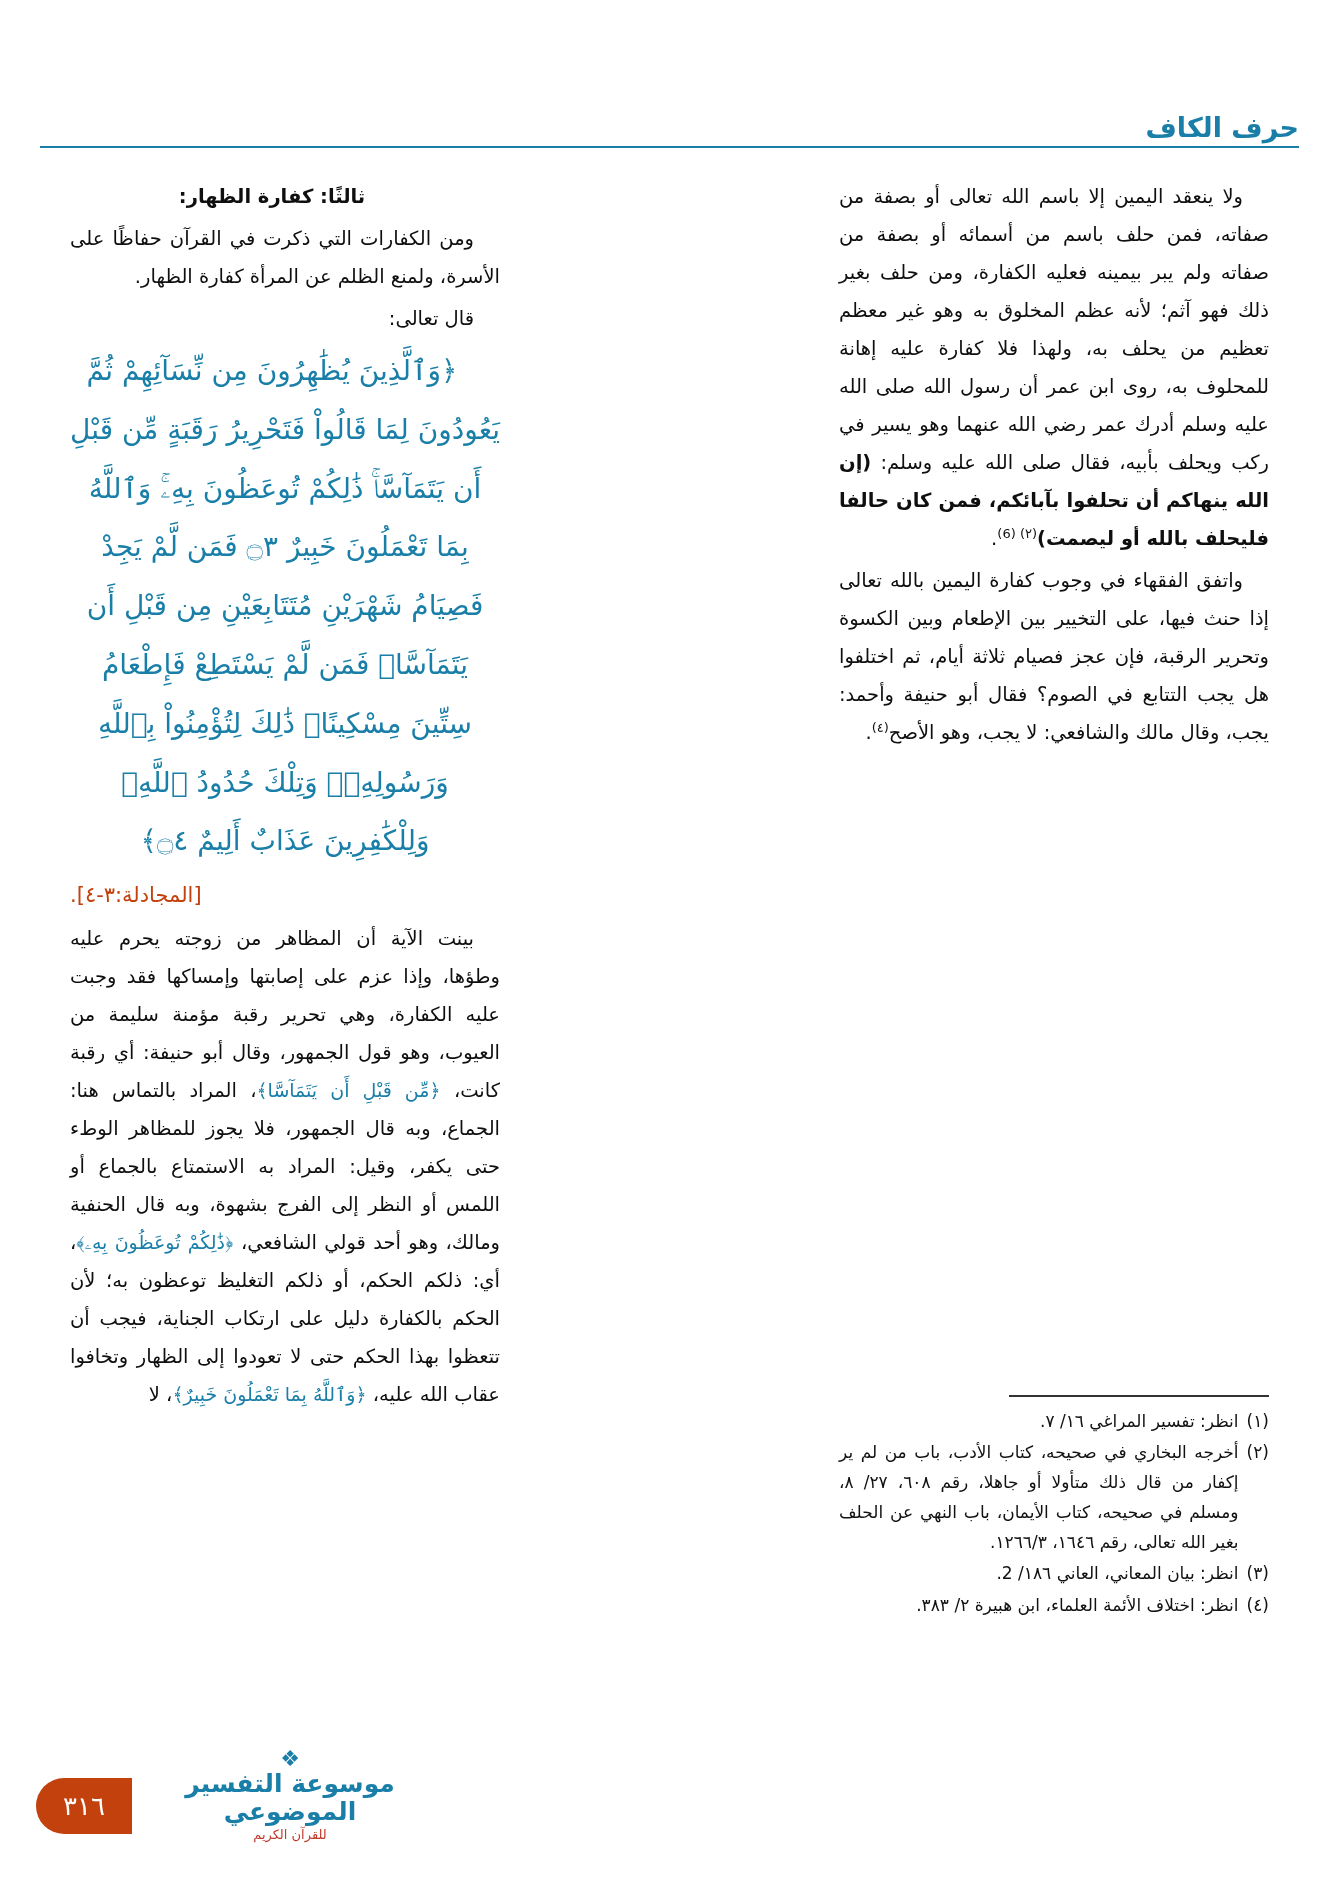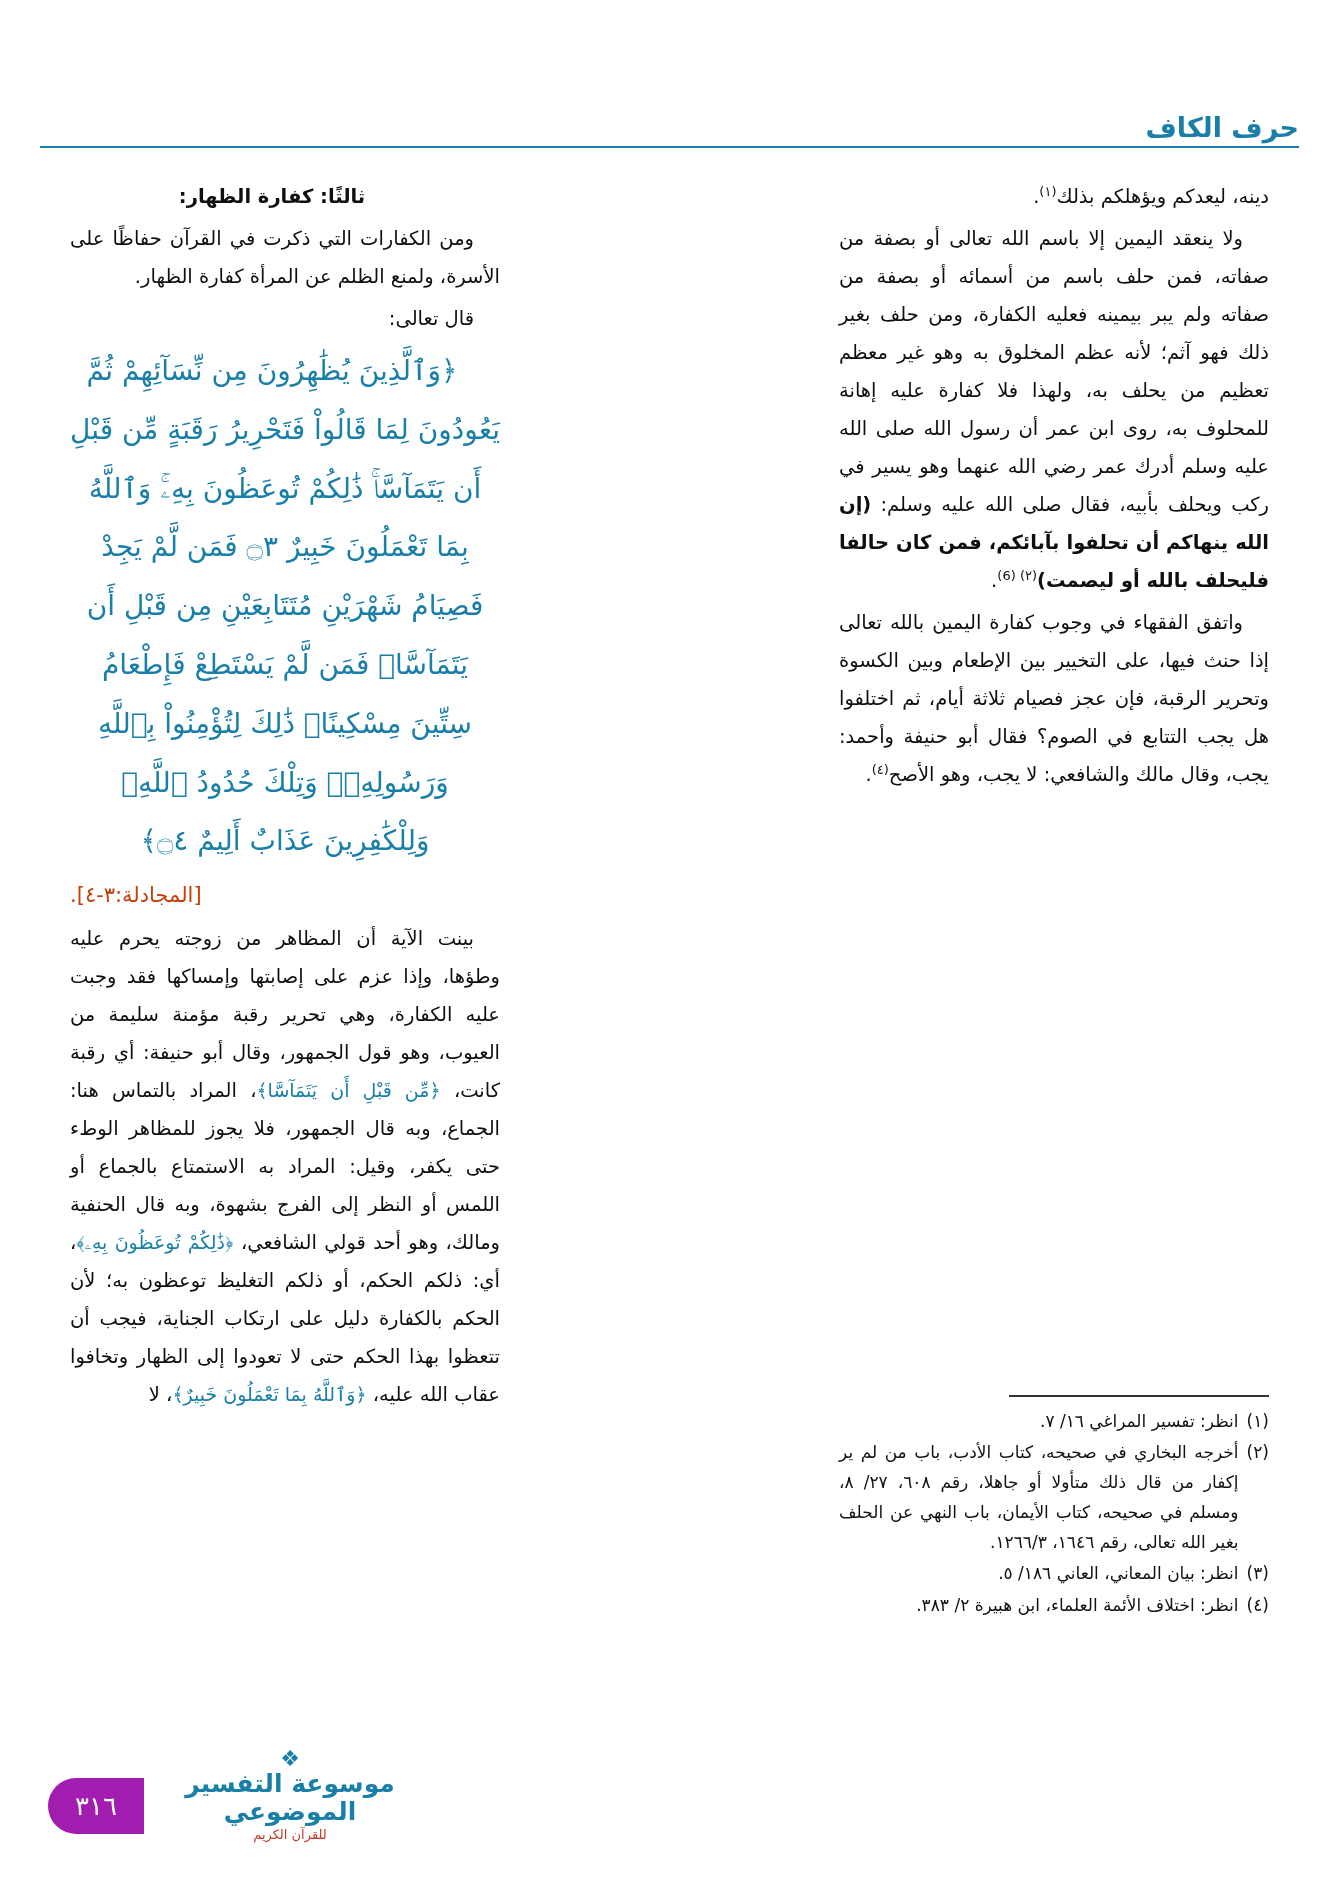--- a/index.html
+++ b/index.html
@@ -133,25 +133,25 @@
   
   .footer {
     position: absolute;
     bottom: 42px;
     left: 0;
     right: 0;
     height: 90px;
   }
   .page-badge {
     position: absolute;
-    left: 48px;
+    left: 36px;
     bottom: 14px;
     width: 96px;
     height: 56px;
-    background: #a21caf;
+    background: #c2410c;
     border-radius: 28px 0 0 28px;
     color: #ffffff;
     font-size: 26px;
     display: flex;
     align-items: center;
     justify-content: center;
     letter-spacing: 1px;
   }
   .logo {
     position: absolute;
@@ -182,23 +182,20 @@
 <body>
 
 <div class="page">
 
   <div class="header">
     <div class="header-title">حرف الكاف</div>
     <div class="header-rule"></div>
   </div>
 
   <div class="col right">
-    <p class="noind">
-      <span>دينه، ليعدكم ويؤهلكم بذلك</span><sup class="note">(١)</sup><span>.</span>
-    </p>
     <p>
       <span>ولا ينعقد اليمين إلا باسم الله تعالى أو بصفة من صفاته، فمن حلف باسم من أسمائه أو بصفة من صفاته ولم يبر بيمينه فعليه الكفارة، ومن حلف بغير ذلك فهو آثم؛ لأنه عظم المخلوق به وهو غير معظم تعظيم من يحلف به، ولهذا فلا كفارة عليه إهانة للمحلوف به، روى ابن عمر أن رسول الله صلى الله عليه وسلم أدرك عمر رضي الله عنهما وهو يسير في ركب ويحلف بأبيه، فقال صلى الله عليه وسلم: </span>
       <span class="hadith">(إن الله ينهاكم أن تحلفوا بآبائكم، فمن كان حالفا فليحلف بالله أو ليصمت)</span><sup class="note">(٢) (6)</sup><span>.</span>
     </p>
     <p>
       <span>واتفق الفقهاء في وجوب كفارة اليمين بالله تعالى إذا حنث فيها، على التخيير بين الإطعام وبين الكسوة وتحرير الرقبة، فإن عجز فصيام ثلاثة أيام، ثم اختلفوا هل يجب التتابع في الصوم؟ فقال أبو حنيفة وأحمد: يجب، وقال مالك والشافعي: لا يجب، وهو الأصح</span><sup class="note">(٤)</sup><span>.</span>
     </p>
   </div>
 
   <div class="col left">
@@ -229,21 +226,21 @@
     <div class="fn-item">
       <span class="fn-num">(١)</span>
       <span class="fn-text">انظر: تفسير المراغي ١٦/ ٧.</span>
     </div>
     <div class="fn-item">
       <span class="fn-num">(٢)</span>
       <span class="fn-text">أخرجه البخاري في صحيحه، كتاب الأدب، باب من لم ير إكفار من قال ذلك متأولا أو جاهلا، رقم ٦٠٨، ٢٧/ ٨، ومسلم في صحيحه، كتاب الأيمان، باب النهي عن الحلف بغير الله تعالى، رقم ١٦٤٦، ١٢٦٦/٣.</span>
     </div>
     <div class="fn-item">
       <span class="fn-num">(٣)</span>
-      <span class="fn-text">انظر: بيان المعاني، العاني ١٨٦/ ٥.</span>
+      <span class="fn-text">انظر: بيان المعاني، العاني ١٨٦/ 2.</span>
     </div>
     <div class="fn-item">
       <span class="fn-num">(٤)</span>
       <span class="fn-text">انظر: اختلاف الأئمة العلماء، ابن هبيرة ٢/ ٣٨٣.</span>
     </div>
   </div>
 
   <div class="footer">
     <div class="page-badge">٣١٦</div>
     <div class="logo">

